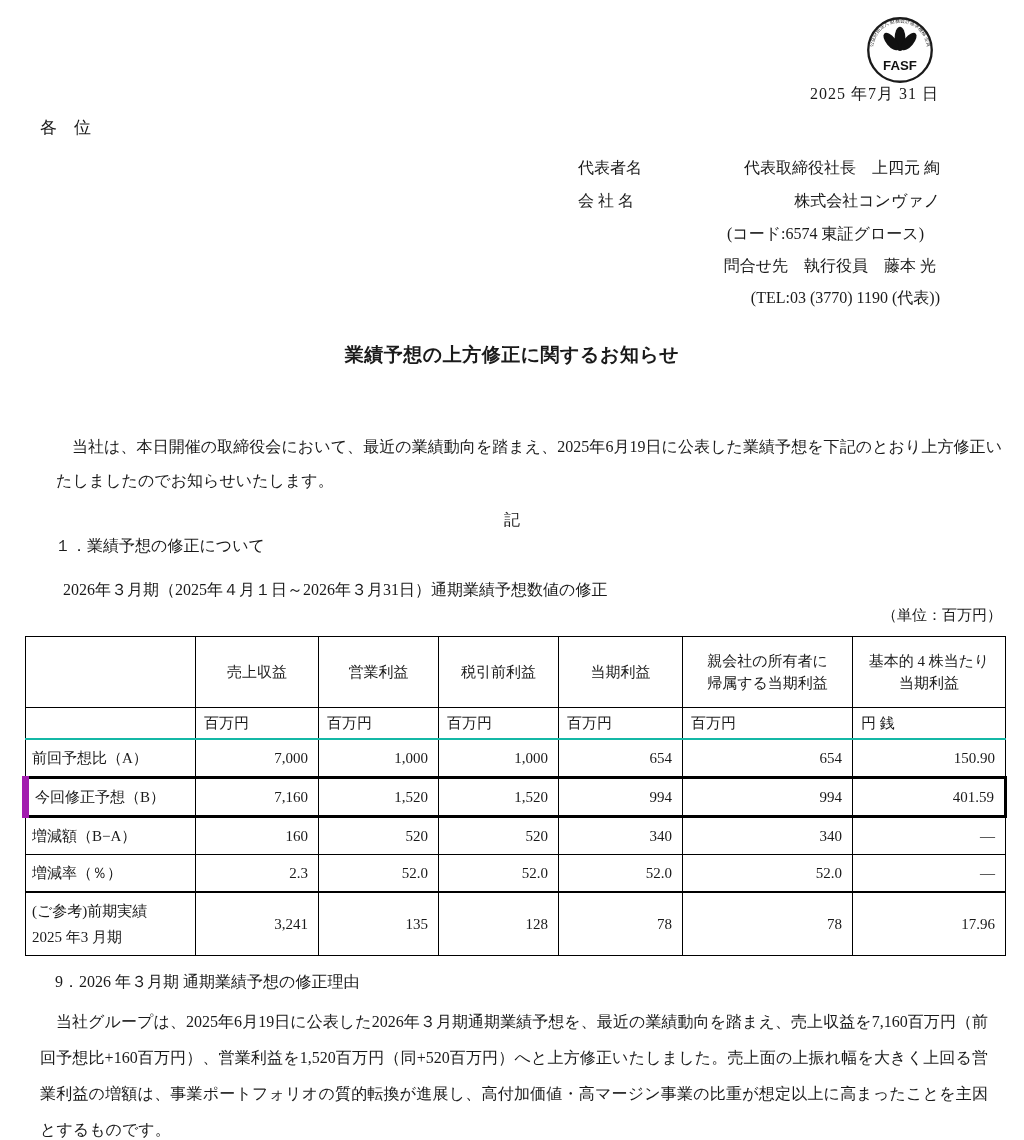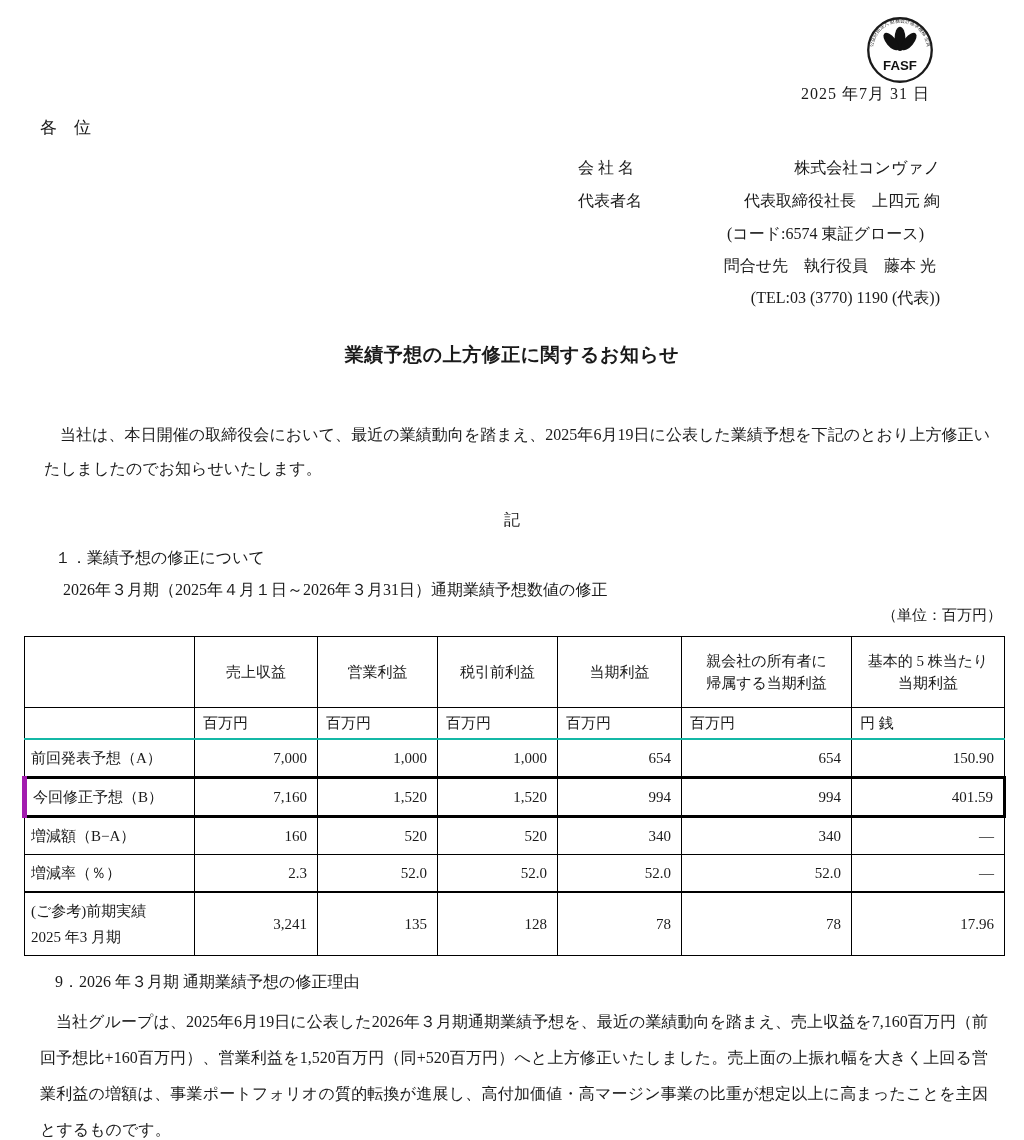--- a/index.html
+++ b/index.html
@@ -8,62 +8,62 @@
     width:1024px;height:1140px;
     background:#ffffff;
     color:#1a1a1a;
     font-family:"Liberation Serif","DejaVu Serif",serif;
     font-size:16px;
     overflow:hidden;
   }
   .abs{position:absolute;}
 
   .logo{left:864px;top:14px;width:72px;height:72px;}
-  .date{top:84px;right:94px;font-size:16px;letter-spacing:1px;}
+  .date{top:84px;right:85px;font-size:16px;letter-spacing:1px;}
   .recipient{top:116px;left:40px;font-size:17px;}
 
   .company-block{top:152px;left:578px;width:362px;font-size:16px;}
   .company-block .line{display:flex;justify-content:space-between;height:33px;align-items:center;}
   .company-block .r{text-align:right;height:32px;line-height:32px;}
   .company-block .r1{padding-right:16px;}
   .company-block .r2{padding-right:4px;}
   .company-block .r3{padding-right:0;}
 
   .doc-title{
     top:342px;left:0;width:100%;text-align:center;
     font-family:"Liberation Sans","DejaVu Sans",sans-serif;
     font-weight:bold;font-size:19px;letter-spacing:0.5px;
   }
   .intro{
     top:414px;left:40px;width:946px;
     line-height:34px;text-indent:1em;text-align:justify;
   }
   .ki{top:510px;left:0;width:100%;text-align:center;font-size:16px;}
-  .s1-heading{top:548px;left:55px;}
+  .s1-heading{top:536px;left:55px;}
   .s1-sub{top:580px;left:63px;}
   .unit-note{top:606px;right:22px;font-size:15px;}
 
   table.fcst{
     position:absolute;top:636px;left:22px;
     width:980px;border-collapse:collapse;table-layout:fixed;
     font-size:15px;border:1.5px solid #000;
   }
   table.fcst th,table.fcst td{
     border:1px solid #000;
     padding:2px 8px;
     font-weight:normal;
     overflow:hidden;
   }
   tr.head-row th{height:66px;text-align:center;white-space:pre-line;line-height:22px;padding:2px 4px;}
   tr.unit-row td{height:26px;text-align:left;border-bottom:2px solid #14b8a6;margin-top:20px;}
   tr.data-row td{height:32px;}
   tr.data-row td.lbl{text-align:left;padding-left:6px;white-space:pre-line;line-height:26px;}
   tr.data-row td.num{text-align:right;padding-right:10px;}
   tr.hl-row td{border-top:3px solid #000;border-bottom:3px solid #000;}
-  tr.hl-row td:first-child{border-left:5px solid #a21caf;}
+  tr.hl-row td:first-child{border-left:7px solid #a21caf;}
   tr.hl-row td:last-child{border-right:3px solid #000;}
   tr.last-row td{height:58px;border-top:2px solid #000;}
 
   .s2-heading{top:972px;left:55px;}
   .s2-body{
     top:1004px;left:40px;width:948px;
     line-height:36px;text-indent:1em;text-align:justify;
   }
 </style>
 </head>
@@ -87,35 +87,35 @@
       </g>
       <text x="34" y="53" text-anchor="middle" font-weight="bold" font-size="12.5" font-family="Liberation Sans, DejaVu Sans, sans-serif" fill="#111">FASF</text>
     </svg>
   </div>
 
   <div class="abs date">2025 年7月 31 日</div>
   <div class="abs recipient">各　位</div>
 
   <div class="abs company-block">
     <div class="line">
+      <span>代表者名</span>
+      <span>代表取締役社長　上四元 絢</span>
+    </div>
+    <div class="line">
       <span>会 社 名</span>
       <span>株式会社コンヴァノ</span>
-    </div>
-    <div class="line">
-      <span>代表者名</span>
-      <span>代表取締役社長　上四元 絢</span>
     </div>
     <div class="r r1">(コード:6574 東証グロース)</div>
     <div class="r r2">問合せ先　執行役員　藤本 光</div>
     <div class="r r3">(TEL:03 (3770) 1190 (代表))</div>
   </div>
 
   <div class="abs doc-title">業績予想の上方修正に関するお知らせ</div>
 
-  <p class="abs intro" style="margin:4px">当社は、本日開催の取締役会において、最近の業績動向を踏まえ、2025年6月19日に公表した業績予想を下記のとおり上方修正いたしましたのでお知らせいたします。</p>
+  <p class="abs intro" style="margin:16px">当社は、本日開催の取締役会において、最近の業績動向を踏まえ、2025年6月19日に公表した業績予想を下記のとおり上方修正いたしましたのでお知らせいたします。</p>
 
   <div class="abs ki">記</div>
 
   <div class="abs s1-heading">１．業績予想の修正について</div>
   <div class="abs s1-sub">2026年３月期（2025年４月１日～2026年３月31日）通期業績予想数値の修正</div>
   <div class="abs unit-note">（単位：百万円）</div>
 
   <table class="fcst">
     <colgroup>
       <col style="width:170px">
@@ -128,34 +128,34 @@
     </colgroup>
     <tbody>
       <tr class="head-row">
         <th></th>
         <th>売上収益</th>
         <th>営業利益</th>
         <th>税引前利益</th>
         <th>当期利益</th>
         <th>親会社の所有者に
 帰属する当期利益</th>
-        <th>基本的 5 株当たり
+        <th>基本的 4 株当たり
 当期利益</th>
       </tr>
       <tr class="unit-row">
         <td></td>
         <td>百万円</td>
         <td>百万円</td>
         <td>百万円</td>
         <td>百万円</td>
         <td>百万円</td>
         <td>円 銭</td>
       </tr>
       <tr class="data-row">
-        <td class="lbl">前回発表予想（A）</td>
+        <td class="lbl">前回予想比（A）</td>
         <td class="num">7,000</td>
         <td class="num">1,000</td>
         <td class="num">1,000</td>
         <td class="num">654</td>
         <td class="num">654</td>
         <td class="num">150.90</td>
       </tr>
       <tr class="data-row hl-row">
         <td class="lbl">今回修正予想（B）</td>
         <td class="num">7,160</td>

